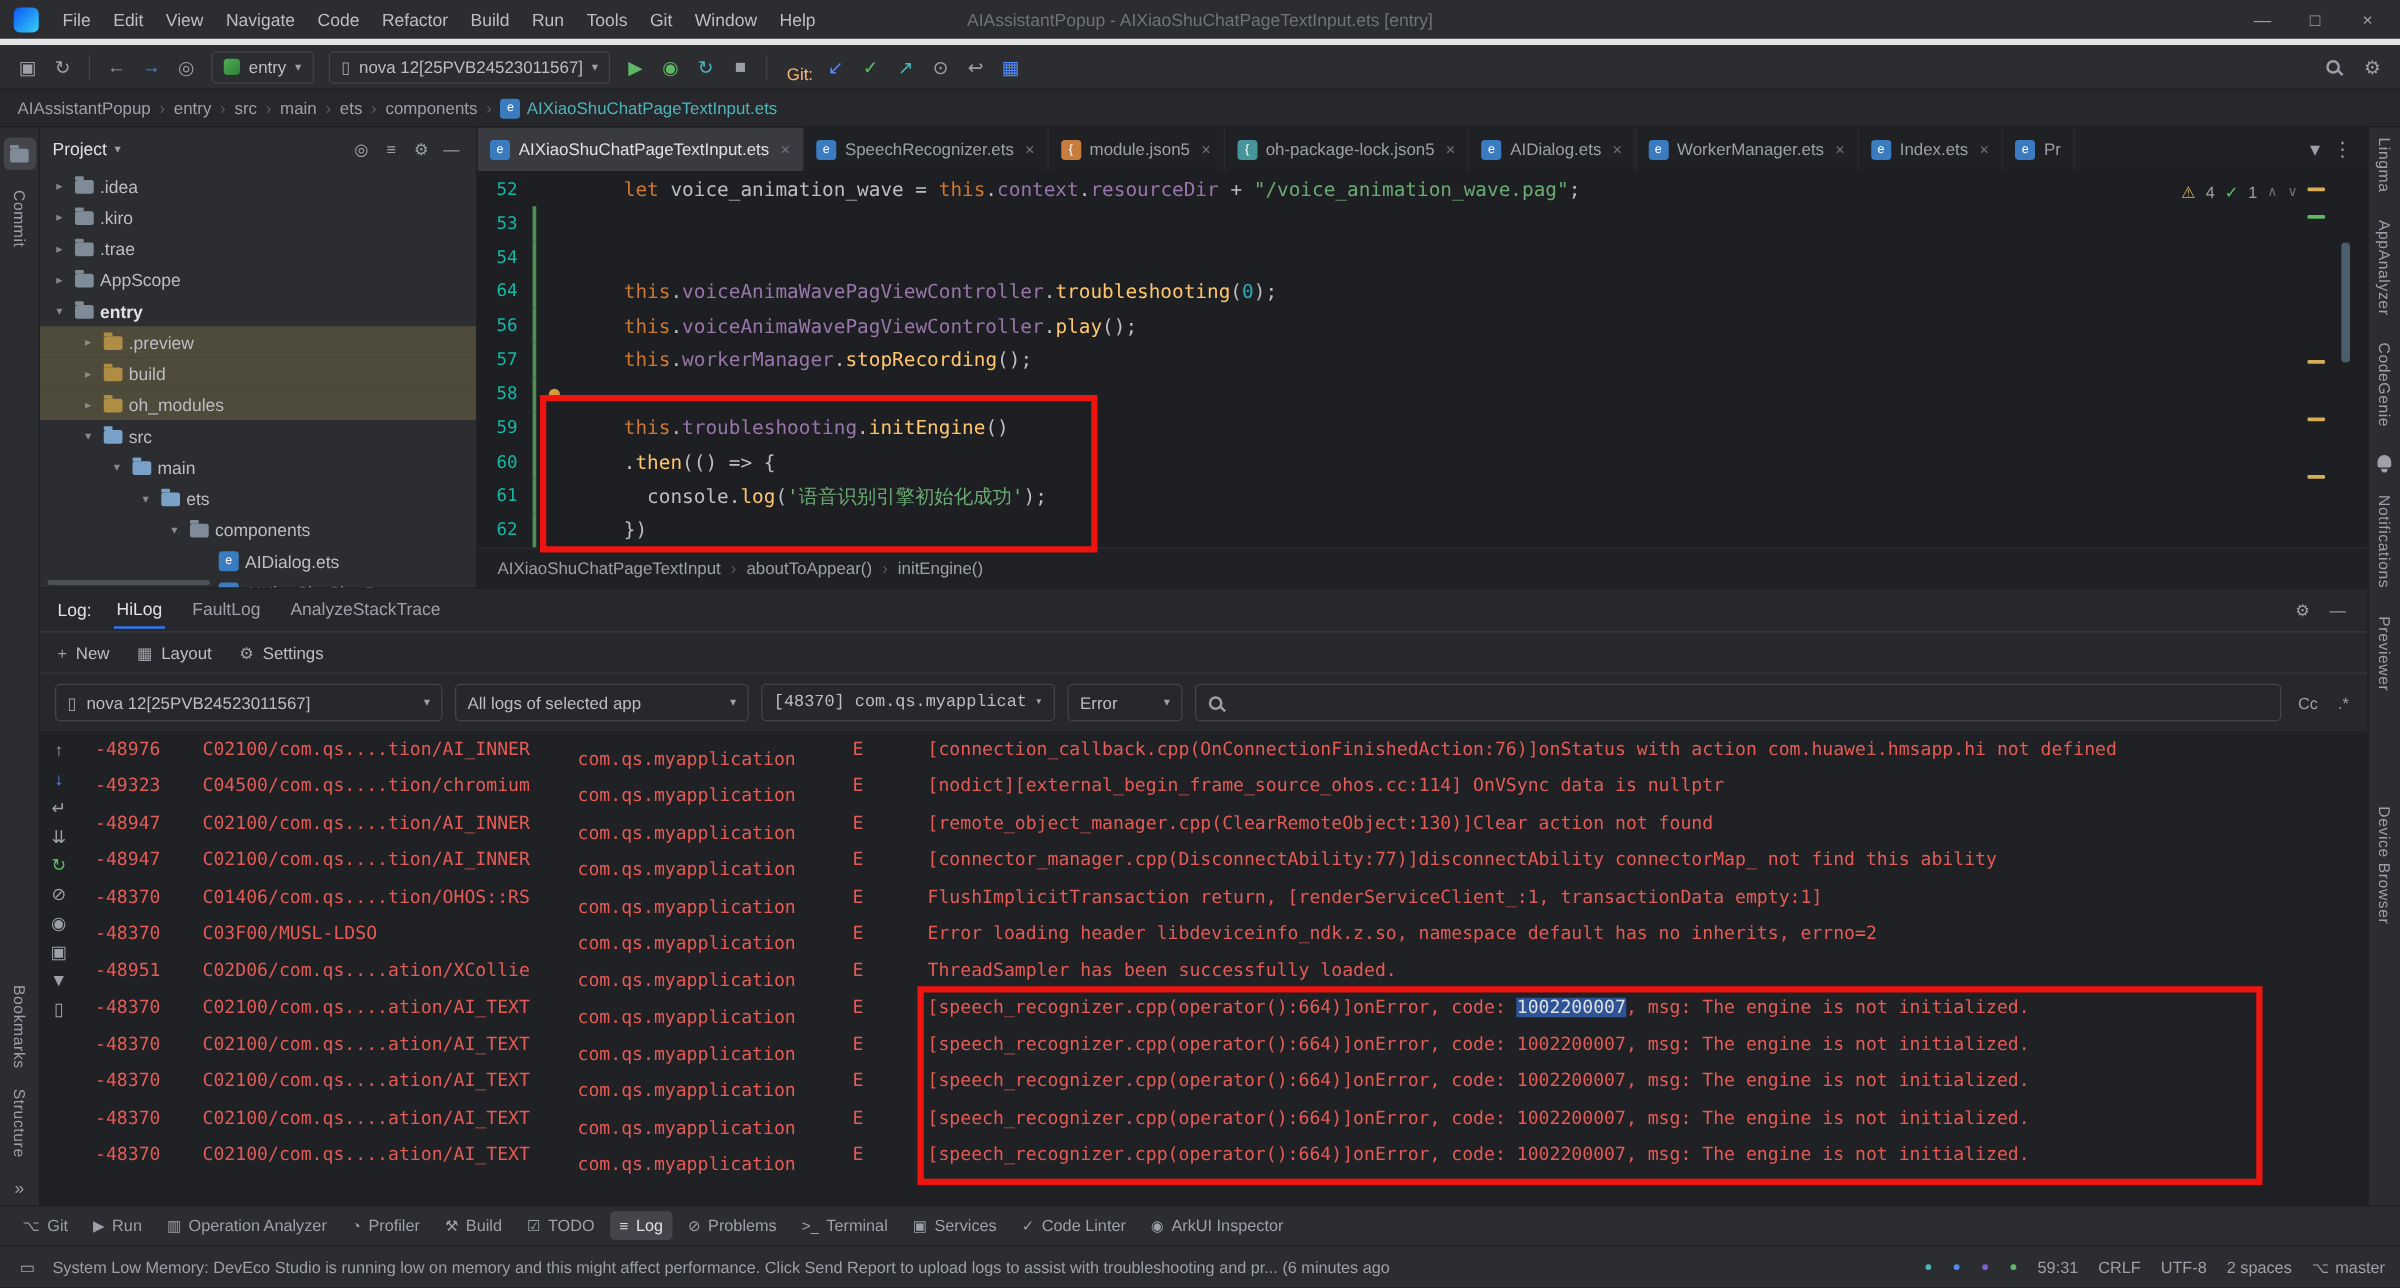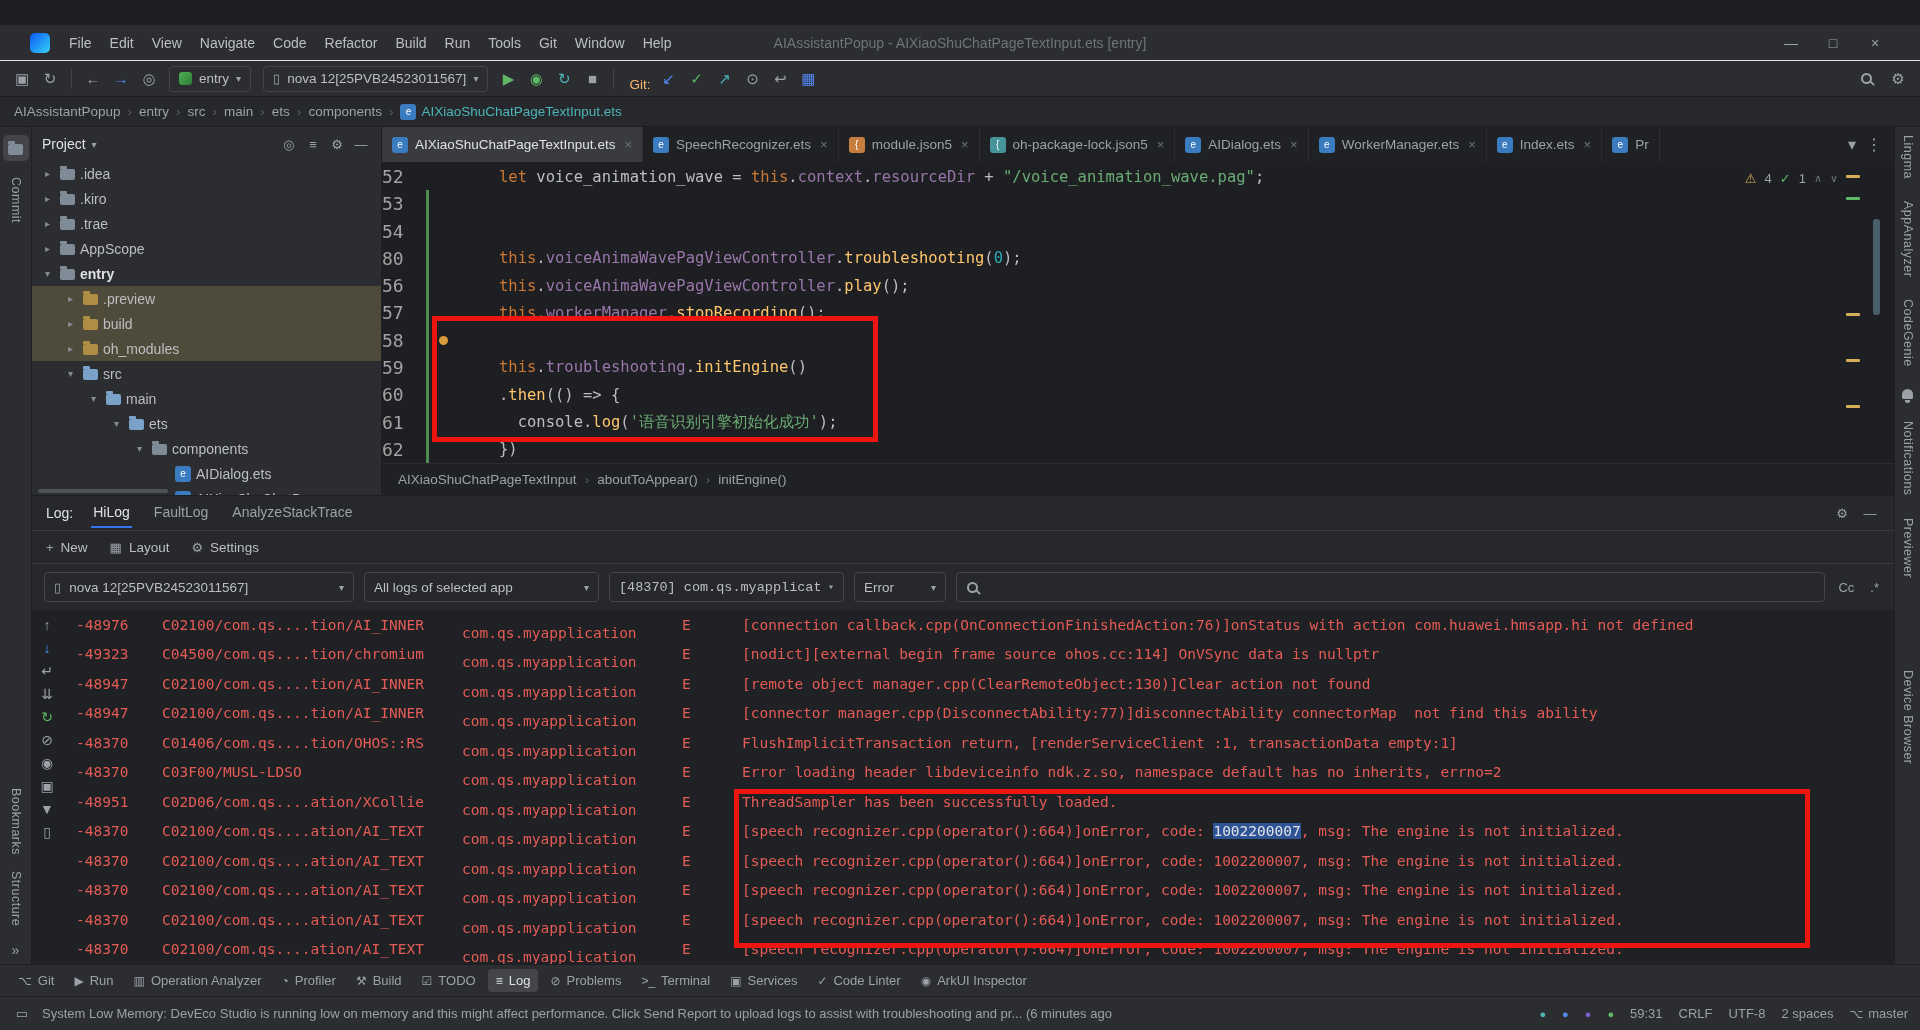--- a/index.html
+++ b/index.html
@@ -1,22 +1,22 @@
 <!DOCTYPE html>
 <html style="--accent: #3574f0; --annotation-red: #ee1511; --error-red: #e55b56; --keyword: #cc7832; --function: #ffc66d; --property: #9876aa; --string: #6aab73; --number: #2aacb8; --selection-blue: #2e5496;"><head>
 <meta charset="utf-8">
 <style>
   *{box-sizing:border-box;margin:0;padding:0;}
   html,body{width:1920px;height:1030px;overflow:hidden;background:#1e1f22;
     font-family:"Liberation Sans",sans-serif;color:#bcbec4;user-select:none;}
   .app{position:relative;width:1920px;height:1030px;display:flex;flex-direction:column;}
 
   
-  .titlebar{height:36px;background:#2b2d30;border-bottom:1px solid #e5e5e5;
-    display:flex;align-items:center;padding:0 24px;position:relative;flex:none;margin-top:25px;}
+  .titlebar{height:36px;background:#2b2d30;border-bottom:5px solid #e5e5e5;
+    display:flex;align-items:center;padding:0 5px;position:relative;flex:none;}
   .logo{width:20px;height:20px;border-radius:5px;margin:0 10px 0 6px;
     background:linear-gradient(135deg,#0a59f7,#36d0f5);flex:none;}
   .menus{display:flex;align-items:center;}
   .menu-item{padding:0 9px;height:26px;line-height:26px;font-size:14px;color:#bcbec4;border-radius:4px;}
   .win-title{position:absolute;left:50%;transform:translateX(-50%);color:#6f737a;font-size:14px;white-space:nowrap;}
   .win-controls{margin-left:auto;display:flex;align-items:center;}
   .win-btn{width:42px;text-align:center;color:#9da0a8;font-size:14px;}
 
   
   .toolbar{height:36px;background:#2b2d30;border-bottom:1px solid #1e1f22;
@@ -83,21 +83,21 @@
   .editor{flex:1;display:flex;flex-direction:column;min-width:0;background:#1e1f22;position:relative;}
   .tabs{height:36px;background:#1f2124;border-bottom:1px solid #1e1f22;display:flex;align-items:stretch;flex:none;}
   .tabs-list{display:flex;align-items:stretch;overflow:hidden;}
   .tab{display:flex;align-items:center;gap:7px;padding:0 10px;font-size:13.5px;color:#9da0a8;
     border-right:1px solid #2b2d30;white-space:nowrap;}
   .tab.active{background:#393b40;color:#dfe1e5;}
   .tab-close{color:#6f737a;font-size:13px;margin-left:2px;}
   .tabs-end{margin-left:auto;display:flex;align-items:center;gap:10px;padding:0 12px;color:#9da0a8;}
   .code{flex:1;position:relative;overflow:hidden;font-family:"DejaVu Sans Mono",monospace;font-size:15.5px;}
   .code-line{height:27.27px;display:flex;align-items:center;}
-  .gutter{width:44px;padding-right:12px;color:#a3a3a3;font-size:18px;flex:none;}
+  .gutter{width:44px;text-align:right;padding-right:12px;color:#14b8a6;font-size:14px;flex:none;}
   .chbar{width:3px;height:100%;flex:none;margin-right:2px;}
   .chbar.on{background:#4e8e54;}
   .dot{width:9px;height:9px;border-radius:50%;background:#d89b3c;margin-left:8px;flex:none;}
   .line-text{white-space:pre;padding-left:12px;color:#bcbec4;}
   .tok-kw{color:var(--keyword,#cc7832);} .tok-fn{color:var(--function,#ffc66d);}
   .tok-prop{color:var(--property,#9876aa);} .tok-str{color:var(--string,#6aab73);}
   .tok-num{color:var(--number,#2aacb8);} .tok-pl{color:#bcbec4;}
   .inspections{position:absolute;top:8px;right:56px;display:flex;align-items:center;gap:8px;
     font-size:13px;color:#9da0a8;font-family:"Liberation Sans",sans-serif;}
   .dimch{color:#6f737a;font-size:11px;}
@@ -416,21 +416,21 @@
                 </div>
                 <div class="code-line">
                   <span class="gutter">53</span>
                   <span class="chbar on"></span>
                 </div>
                 <div class="code-line">
                   <span class="gutter">54</span>
                   <span class="chbar on"></span>
                 </div>
                 <div class="code-line">
-                  <span class="gutter">80</span>
+                  <span class="gutter">64</span>
                   <span class="chbar on"></span>
                   <span class="line-text"><span class="tok-pl">      </span><span class="tok-kw">this</span><span class="tok-pl">.</span><span class="tok-prop">voiceAnimaWavePagViewController</span><span class="tok-pl">.</span><span class="tok-fn">troubleshooting</span><span class="tok-pl">(</span><span class="tok-num">0</span><span class="tok-pl">);</span></span>
                 </div>
                 <div class="code-line">
                   <span class="gutter">56</span>
                   <span class="chbar on"></span>
                   <span class="line-text"><span class="tok-pl">      </span><span class="tok-kw">this</span><span class="tok-pl">.</span><span class="tok-prop">voiceAnimaWavePagViewController</span><span class="tok-pl">.</span><span class="tok-fn">play</span><span class="tok-pl">();</span></span>
                 </div>
                 <div class="code-line">
                   <span class="gutter">57</span>

